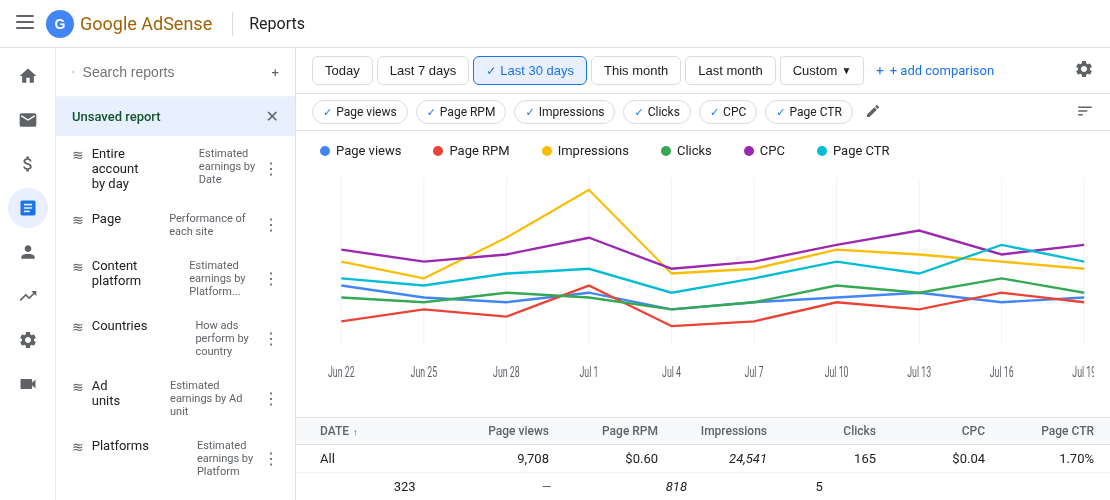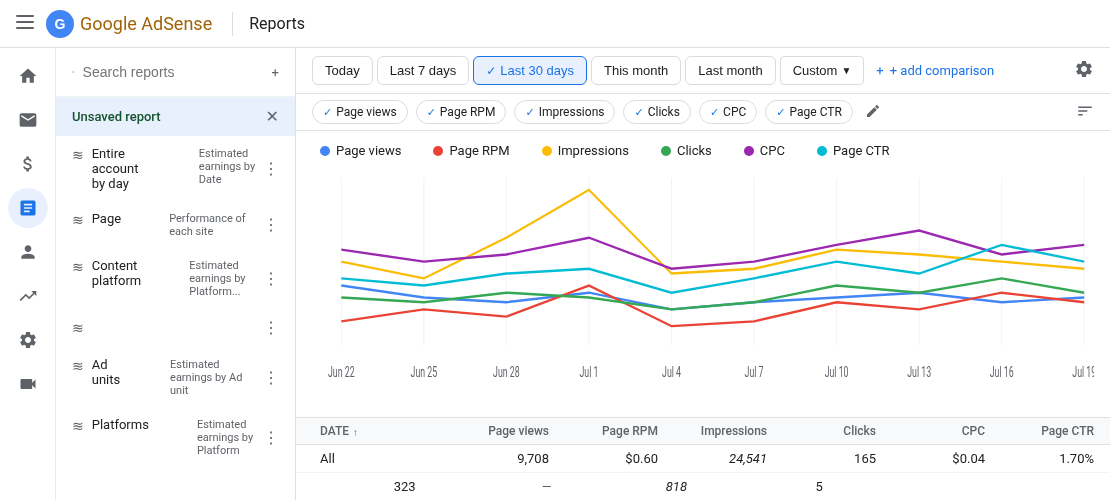--- a/index.html
+++ b/index.html
@@ -192,20 +192,24 @@
       <div class="sidebar-item-text">
         <span class="sidebar-item-title">Content platform</span>
         <span class="sidebar-item-sub">Estimated earnings by Platform...</span>
       </div>
     </div>
     <span class="sidebar-item-more">⋮</span>
   </div>
         <div class="sidebar-item">
     <div class="sidebar-item-content">
       <span class="sidebar-item-icon">≋</span>
+      <div class="sidebar-item-text">
+        <span class="sidebar-item-title">Countries</span>
+        <span class="sidebar-item-sub">How ads perform by country</span>
+      </div>
     </div>
     <span class="sidebar-item-more">⋮</span>
   </div>
         <div class="sidebar-item">
     <div class="sidebar-item-content">
       <span class="sidebar-item-icon">≋</span>
       <div class="sidebar-item-text">
         <span class="sidebar-item-title">Ad units</span>
         <span class="sidebar-item-sub">Estimated earnings by Ad unit</span>
       </div>

